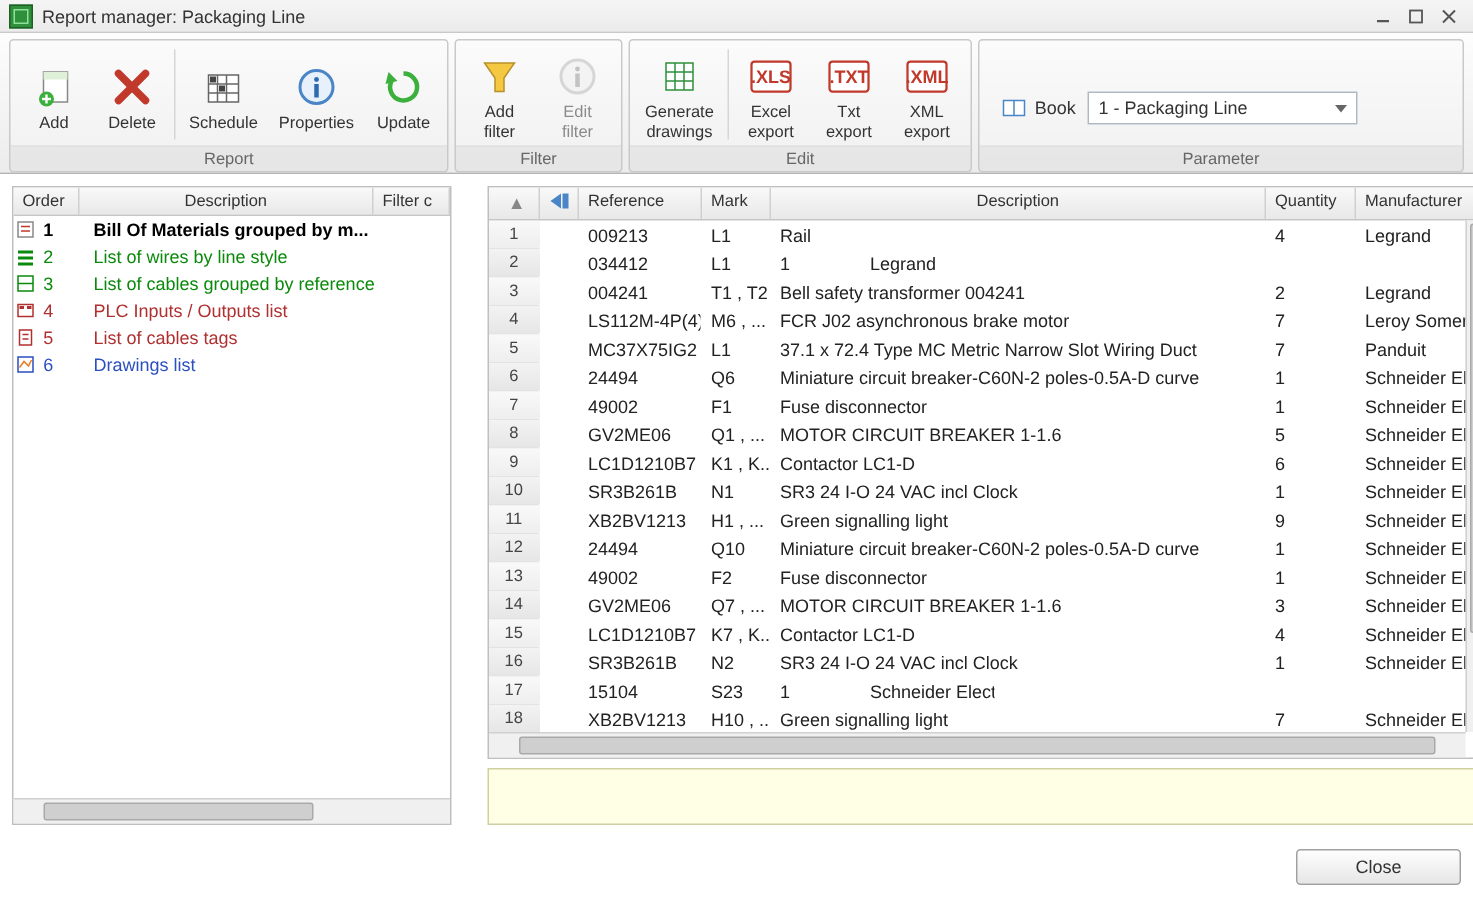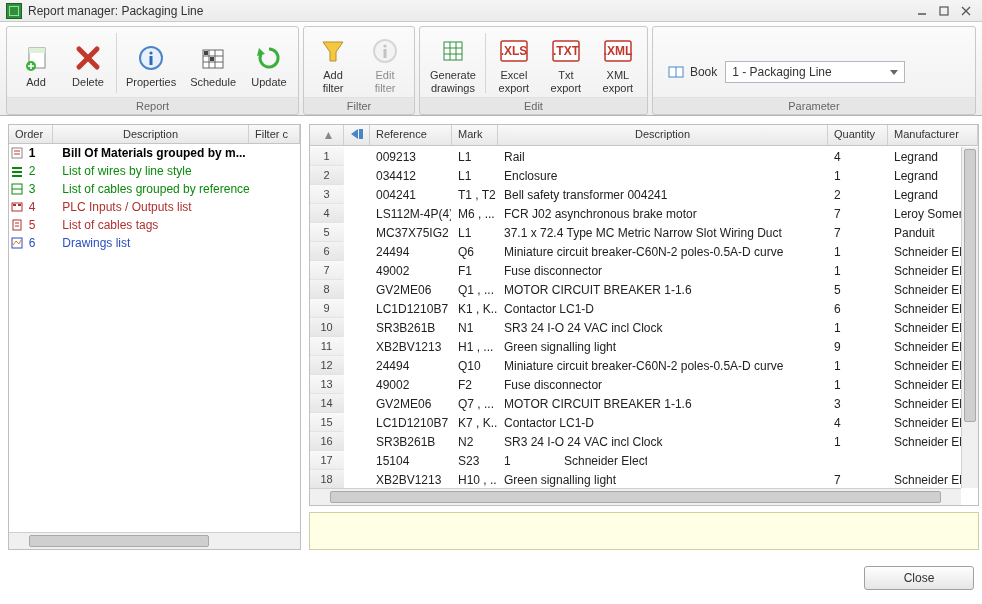--- a/index.html
+++ b/index.html
@@ -19,21 +19,21 @@
 .rbtn{display:flex;flex-direction:column;align-items:center;justify-content:center;padding:4px 6px 0;min-width:52px;cursor:default;border:1px solid transparent;border-radius:3px}
 .rbtn.disabled{opacity:.55}
 .rbtn .ico{width:32px;height:32px;display:flex;align-items:center;justify-content:center;margin-bottom:2px}
 .rbtn .lbl{text-align:center;line-height:13px;font-size:11px;color:#333;white-space:pre-line}
 .vsep{width:1px;background:#d6d6d6;margin:4px 2px}
 .param-row{display:flex;align-items:center;gap:8px;padding:18px 12px 0}
 .param-chip{display:flex;align-items:flex-start;gap:6px;color:#333}
 .param-combo{height:22px;border:1px solid #aeb9c4;background:#fff;display:flex;align-items:center;padding:0 18px 0 6px;min-width:180px;position:relative;font-size:11px;color:#333}
 .param-combo::after{content:"";position:absolute;right:6px;top:8px;border-left:4px solid transparent;border-right:4px solid transparent;border-top:5px solid #666}
 
-.work{position:absolute;top:116px;left:0;right:0;bottom:46px;display:flex;padding:8px;gap:0}
+.work{position:absolute;top:116px;left:0;right:0;bottom:46px;display:flex;padding:8px;gap:16px}
 .leftpane{width:293px;display:flex;flex-direction:column}
 .leftgrid{flex:1;border:1px solid #bfbfbf;background:#fff;overflow:hidden;position:relative}
 .leftgrid .hdr,.datagrid .hdr{display:flex;background:linear-gradient(#f9f9f9,#e8e8e8);border-bottom:1px solid #c5c5c5}
 .leftgrid .hdr>div,.datagrid .hdr>div{border-right:1px solid #d0d0d0;padding:3px 6px;font-size:11px;color:#333;white-space:nowrap;overflow:hidden}
 .leftgrid .rows{overflow:hidden}
 .lrow{display:flex;align-items:center;height:18px;padding:0;font-size:11px}
 .lrow .ic{width:16px;height:16px;margin:0 2px 0 0;display:flex;align-items:center;justify-content:center}
 .lrow .ord{width:36px;padding-left:2px}
 .lrow .desc{width:196px;white-space:nowrap;overflow:hidden}
 .lrow .filt{width:45px;white-space:nowrap;overflow:hidden}
@@ -113,40 +113,40 @@
               <line x1="5" y1="5" x2="23" y2="23" stroke="#c0392b" stroke-width="5" stroke-linecap="round"></line>
               <line x1="23" y1="5" x2="5" y2="23" stroke="#c0392b" stroke-width="5" stroke-linecap="round"></line>
             </svg>
           </div>
         <div class="lbl">Delete</div>
       </div>
       <div class="vsep"></div>
       <div class="rbtn">
         <div class="ico">
             <svg width="28" height="28">
-              <circle cx="14" cy="14" r="11" fill="#e8f1fb" stroke="#4a86c7" stroke-width="2"></circle>
-              <circle cx="14" cy="9" r="1.6" fill="#2d6bb0"></circle>
-              <rect x="12.5" y="12" width="3" height="9" fill="#2d6bb0"></rect>
-            </svg>
-          </div>
-        <div class="lbl">Properties</div>
-      </div>
-      <div class="rbtn">
-        <div class="ico">
-            <svg width="28" height="28">
               <rect x="4" y="6" width="20" height="18" fill="#fff" stroke="#666"></rect>
               <line x1="4" y1="12" x2="24" y2="12" stroke="#666"></line>
               <line x1="4" y1="18" x2="24" y2="18" stroke="#666"></line>
               <line x1="10" y1="6" x2="10" y2="24" stroke="#666"></line>
               <line x1="16" y1="6" x2="16" y2="24" stroke="#666"></line>
               <rect x="5" y="7" width="4" height="4" fill="#444"></rect>
               <rect x="11" y="13" width="4" height="4" fill="#444"></rect>
             </svg>
           </div>
         <div class="lbl">Schedule</div>
+      </div>
+      <div class="rbtn">
+        <div class="ico">
+            <svg width="28" height="28">
+              <circle cx="14" cy="14" r="11" fill="#e8f1fb" stroke="#4a86c7" stroke-width="2"></circle>
+              <circle cx="14" cy="9" r="1.6" fill="#2d6bb0"></circle>
+              <rect x="12.5" y="12" width="3" height="9" fill="#2d6bb0"></rect>
+            </svg>
+          </div>
+        <div class="lbl">Properties</div>
       </div>
       <div class="rbtn">
         <div class="ico">
             <svg width="28" height="28">
               <path d="M14 5 A9 9 0 1 1 6 10" fill="none" stroke="#3cb03c" stroke-width="3"></path>
               <polygon points="4,4 10,10 2,12" fill="#3cb03c"></polygon>
             </svg>
           </div>
         <div class="lbl">Update</div>
       </div>
@@ -356,21 +356,20 @@
             <div class="cMark">L1</div>
             <div class="cDesc">Rail</div>
             <div class="cQty">4</div>
             <div class="cMan">Legrand</div>
           </div>
           <div class="drow alt">
             <div class="rowhdr">2</div>
             <div style="width:26px"></div>
             <div class="cRef">034412</div>
             <div class="cMark">L1</div>
-            <div class="cDesc">Enclosure</div>
             <div class="cQty">1</div>
             <div class="cMan">Legrand</div>
           </div>
           <div class="drow">
             <div class="rowhdr">3</div>
             <div style="width:26px"></div>
             <div class="cRef">004241</div>
             <div class="cMark">T1 , T2</div>
             <div class="cDesc">Bell safety transformer 004241</div>
             <div class="cQty">2</div>

